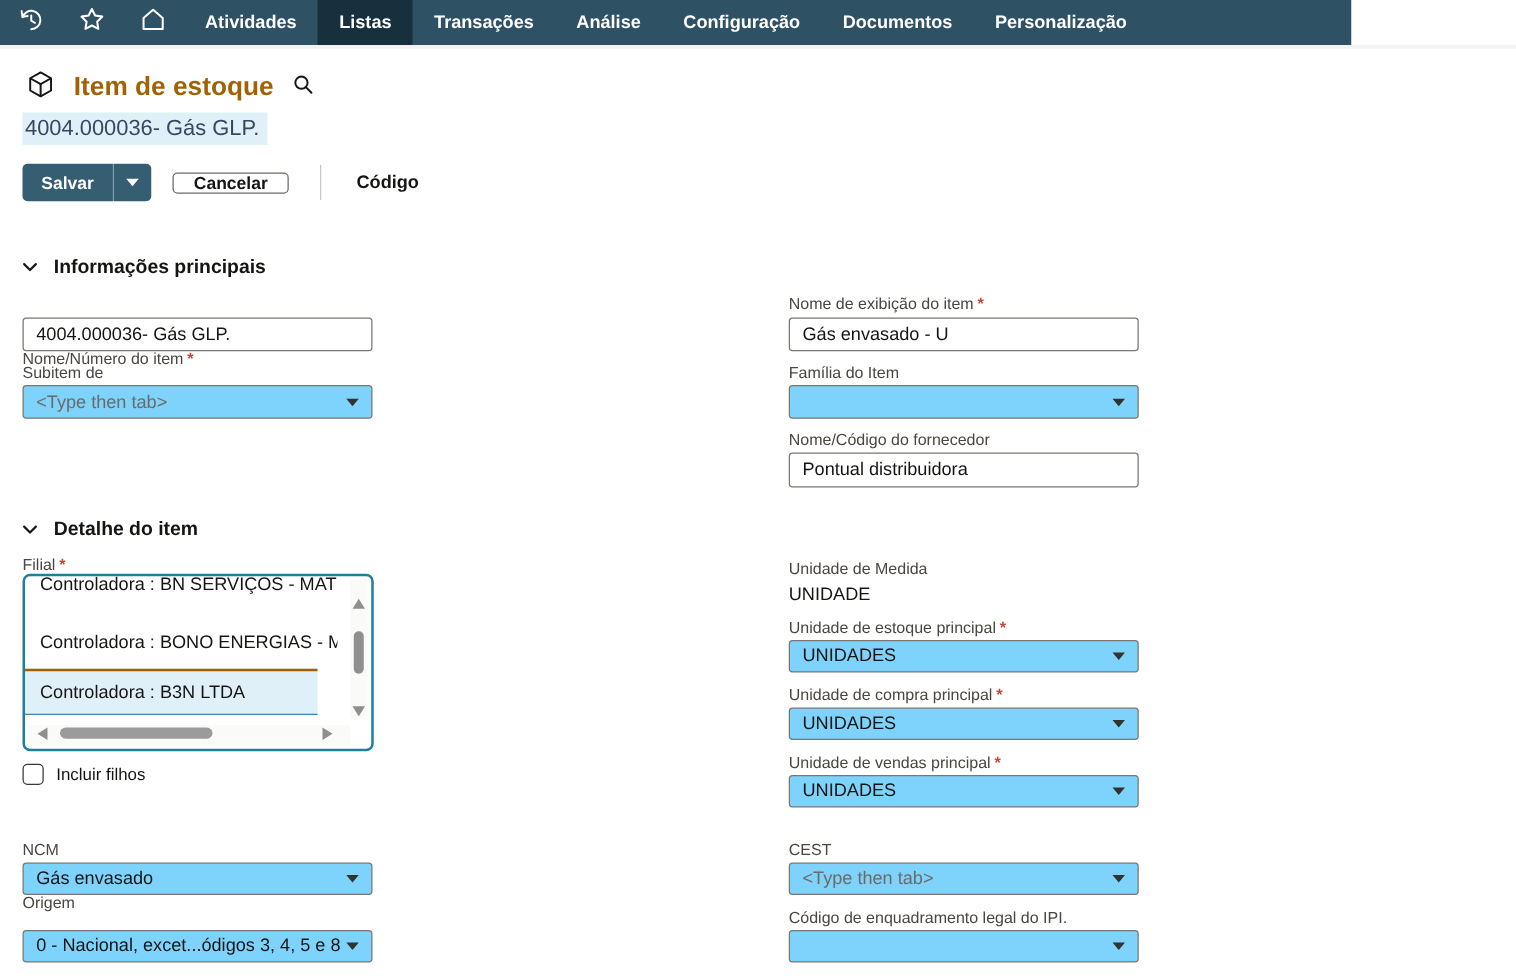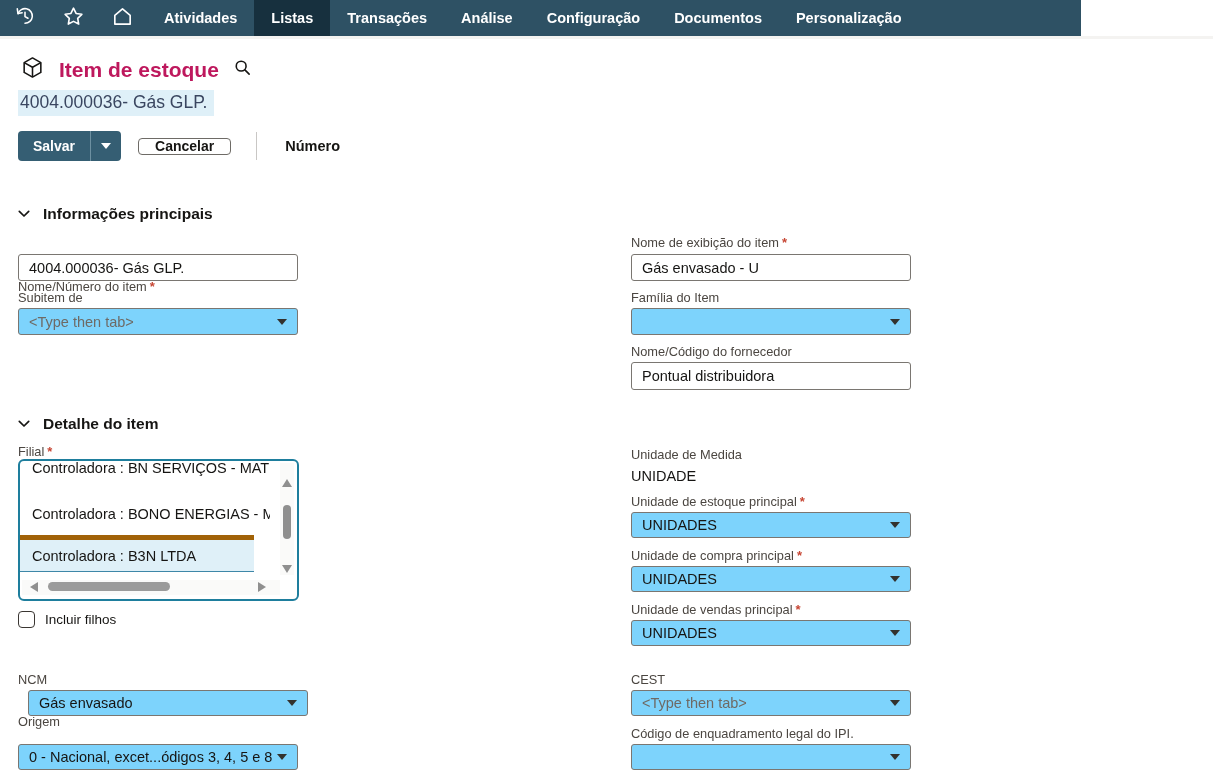--- a/index.html
+++ b/index.html
@@ -28,21 +28,21 @@
   .nav-item.active { background: #17303E; }
   .nav-strip {
     position: absolute; top: 36px; left: 0; width: 1213px; height: 3px;
     background: #F4F3F1;
   }
   
   .title-row {
     position: absolute; top: 55px; left: 20px;
     display: flex; align-items: center; gap: 14px;
   }
-  .page-title { font-size: 21px; font-weight: bold; color: #be185d; }
+  .page-title { font-size: 21px; font-weight: bold; color: #a16207; }
   .subtitle {
     position: absolute; top: 90px; left: 18px;
     background: #DFF0F8; color: #3A4660;
     font-size: 17.5px; padding: 2px 7px 3px 2px;
   }
   .btn-row {
     position: absolute; top: 131px; left: 18px;
     display: flex; align-items: center; height: 30px;
   }
   .btn-save {
@@ -112,21 +112,21 @@
     border: 2px solid #1E7E9D; border-radius: 6px; background: #fff;
     overflow: hidden;
   }
   .lb-row {
     position: absolute; left: 0; width: 250px; padding-left: 12px;
     font-size: 14.5px; color: #161513; white-space: nowrap; overflow: hidden;
     display: flex; align-items: center; cursor: pointer;
   }
   .lb-row.selected {
     width: 234px; background: #DFF0F8;
-    border-top: 5px solid #a16207; border-bottom: 1px solid #3E87A8;
+    border-top: 2px solid #a16207; border-bottom: 1px solid #3E87A8;
   }
   .vscroll {
     position: absolute; top: 2px; right: 3px; width: 14px; height: 112px;
     background: #FAFAF9;
   }
   .vs-up { position: absolute; top: 16px; left: 2px; width: 0; height: 0;
     border-left: 5px solid transparent; border-right: 5px solid transparent;
     border-bottom: 8px solid #8F8F8F; cursor: pointer; }
   .vs-thumb { position: absolute; top: 42px; left: 3px; width: 8px; height: 34px;
     background: #8F8F8F; border-radius: 4px; cursor: pointer; }
@@ -213,21 +213,21 @@
 
 <div class="subtitle">4004.000036- Gás GLP.</div>
 
 <div class="btn-row">
   <button class="btn-save">Salvar</button>
   <button class="btn-save-caret">
     <span class="caret-down-white"></span>
   </button>
   <button class="btn-cancel">Cancelar</button>
   <div class="btn-divider"></div>
-  <span class="btn-actions">Número</span>
+  <span class="btn-actions">Código</span>
 </div>
 
 <div class="section-head" style="top:205px;">
   <span class="chev">
     <svg width="12" height="8" viewBox="0 0 12 8" fill="none" stroke="#161513" stroke-width="1.7" stroke-linecap="round" stroke-linejoin="round">
         <path d="M1.3 1.3L6 6l4.7-4.7"></path>
       </svg>
   </span>
   <span class="section-title">Informações principais</span>
 </div>
@@ -279,21 +279,21 @@
     <div class="hs-right"></div>
   </div>
 </div>
 
 <div class="cb-row">
   <div class="cb-box"></div>
   <span class="cb-label">Incluir filhos</span>
 </div>
 
 <div class="lbl" style="top:672px; left:18px;"><span>NCM</span></div>
-<div class="fselect h26" style="top:690px; left:28px;">
+<div class="fselect h26" style="top:690px; left:18px;">
   <span>Gás envasado</span>
   <span class="sel-caret"></span>
 </div>
 
 <div class="lbl" style="top:714px; left:18px;"><span>Origem</span></div>
 <div class="fselect h26" style="top:744px; left:18px;">
   <span>0 - Nacional, excet...ódigos 3, 4, 5 e 8</span>
   <span class="sel-caret"></span>
 </div>
 

